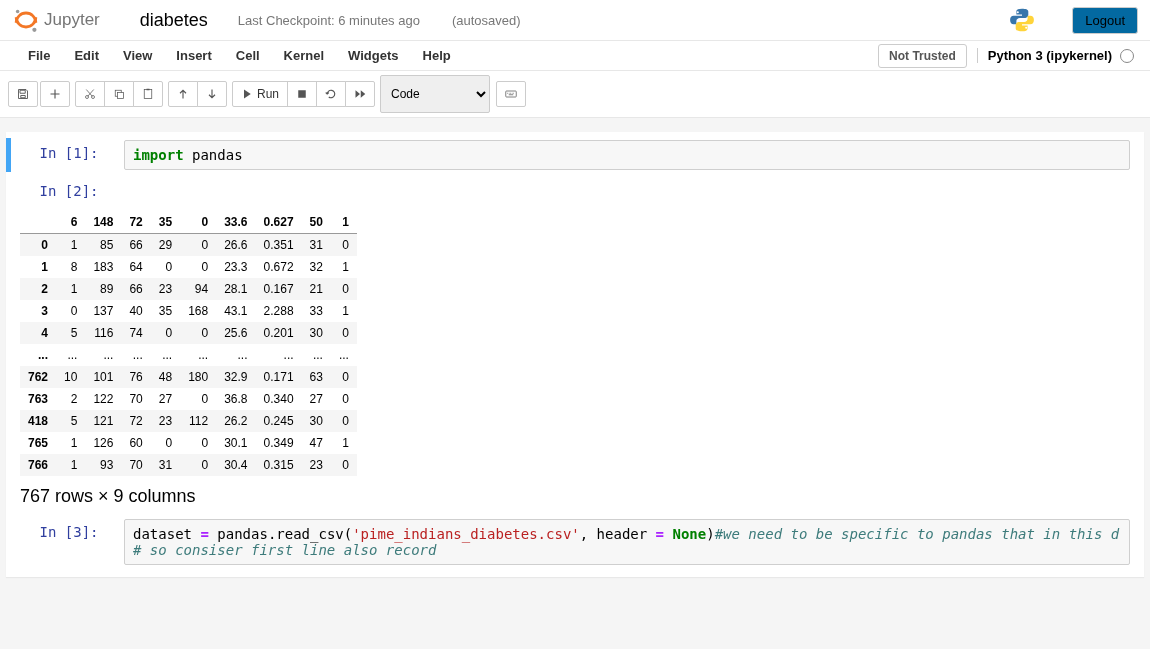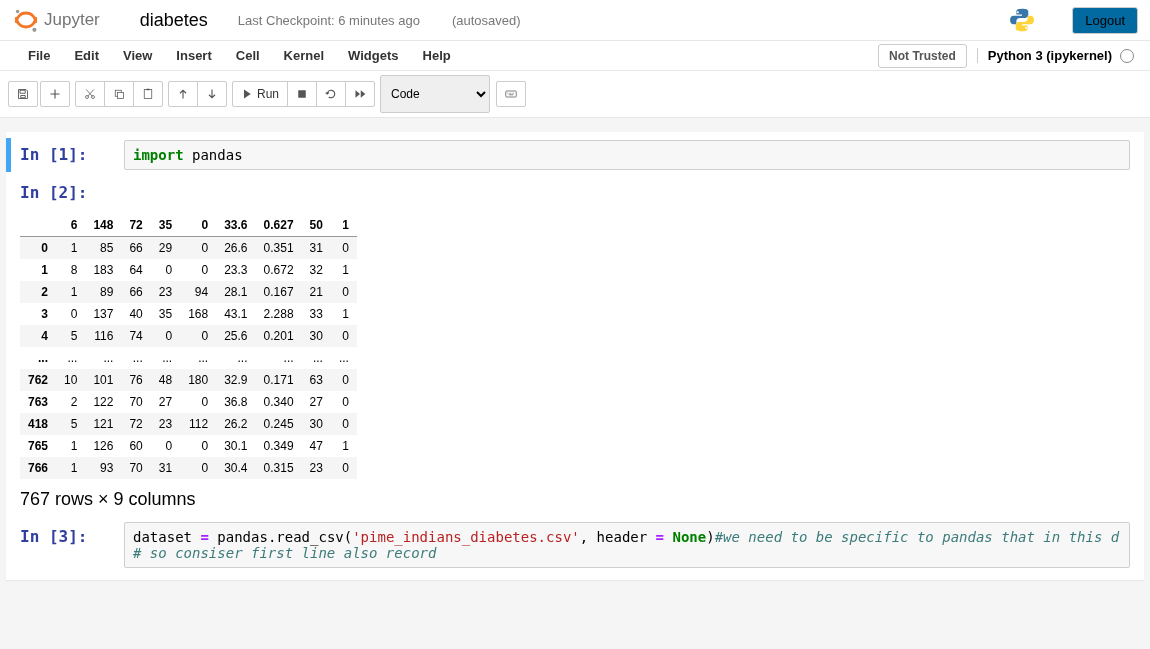--- a/index.html
+++ b/index.html
@@ -33,21 +33,21 @@
   .tb-group .tb-btn:last-child { border-top-right-radius: 2px; border-bottom-right-radius: 2px; }
   .tb-select { border: 1px solid #ccc; border-radius: 2px; padding: 3px 6px; font-size: 12px; height: 38px; width: 110px; margin-right: 6px; }
   .run-label { margin-left: 4px; }
   
   
   .notebook-bg { background: #f5f5f5; padding: 14px 6px; min-height: 570px; }
   .notebook { background: #fff; margin: 0 auto; width: 100%; box-shadow: 0 1px 1px rgba(0,0,0,.05); padding: 6px 0; }
   
   .cell { display: flex; padding: 2px 14px; margin-bottom: 4px; }
   .cell.selected { border-left: 5px solid #42A5F5; padding-left: 9px; }
-  .prompt { width: 104px; flex-shrink: 0; text-align: left; padding: 5px 6px 0 0; font-family: monospace; font-size: 16px; font-weight: bold; }
+  .prompt { width: 104px; flex-shrink: 0; text-align: center; padding: 5px 6px 0 0; font-family: monospace; font-size: 14px; }
   .prompt.in { color: #303F9F; }
   .prompt.out { color: #D84315; }
   .cell-body { flex: 1; }
   .input-area { border: 1px solid #cfcfcf; border-radius: 2px; background: #f7f7f7; padding: 6px 8px; font-family: monospace; font-size: 14px; white-space: pre; overflow: hidden; }
   
   
   .kw { color: #008000; font-weight: bold; }
   .str { color: #BA2121; }
   .op { color: #AA22FF; font-weight: bold; }
   .none { color: #008000; font-weight: bold; }

